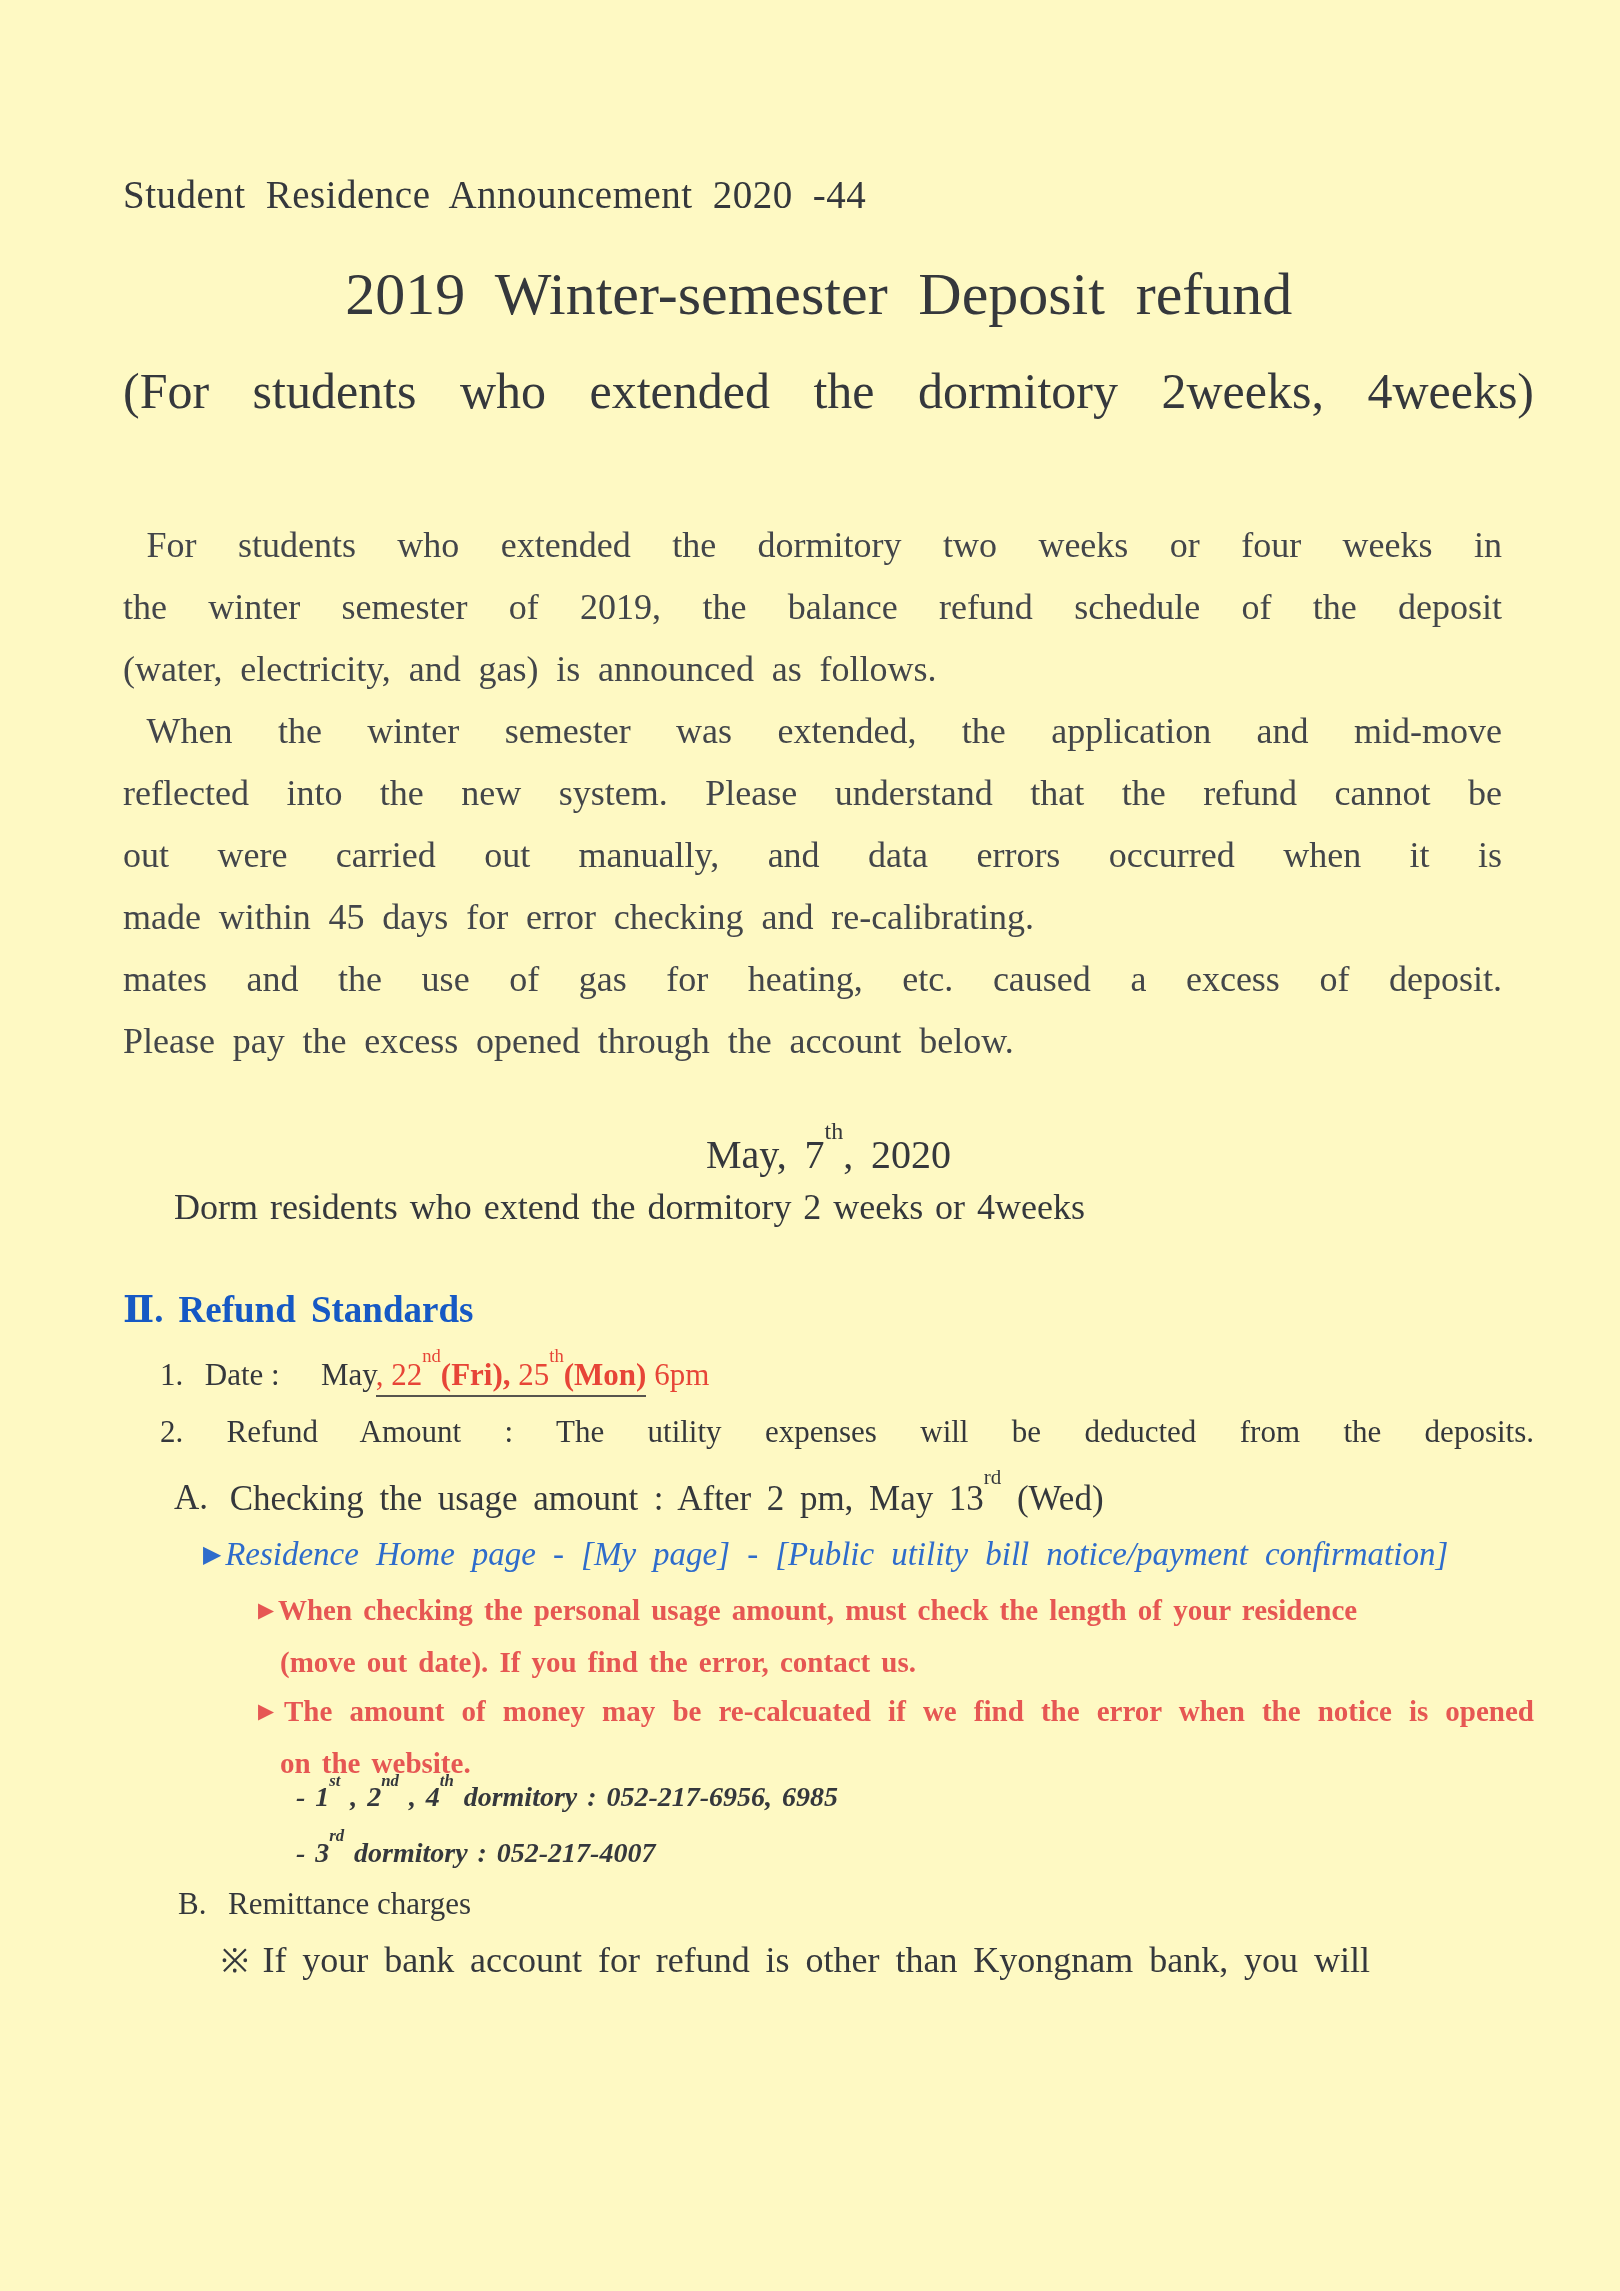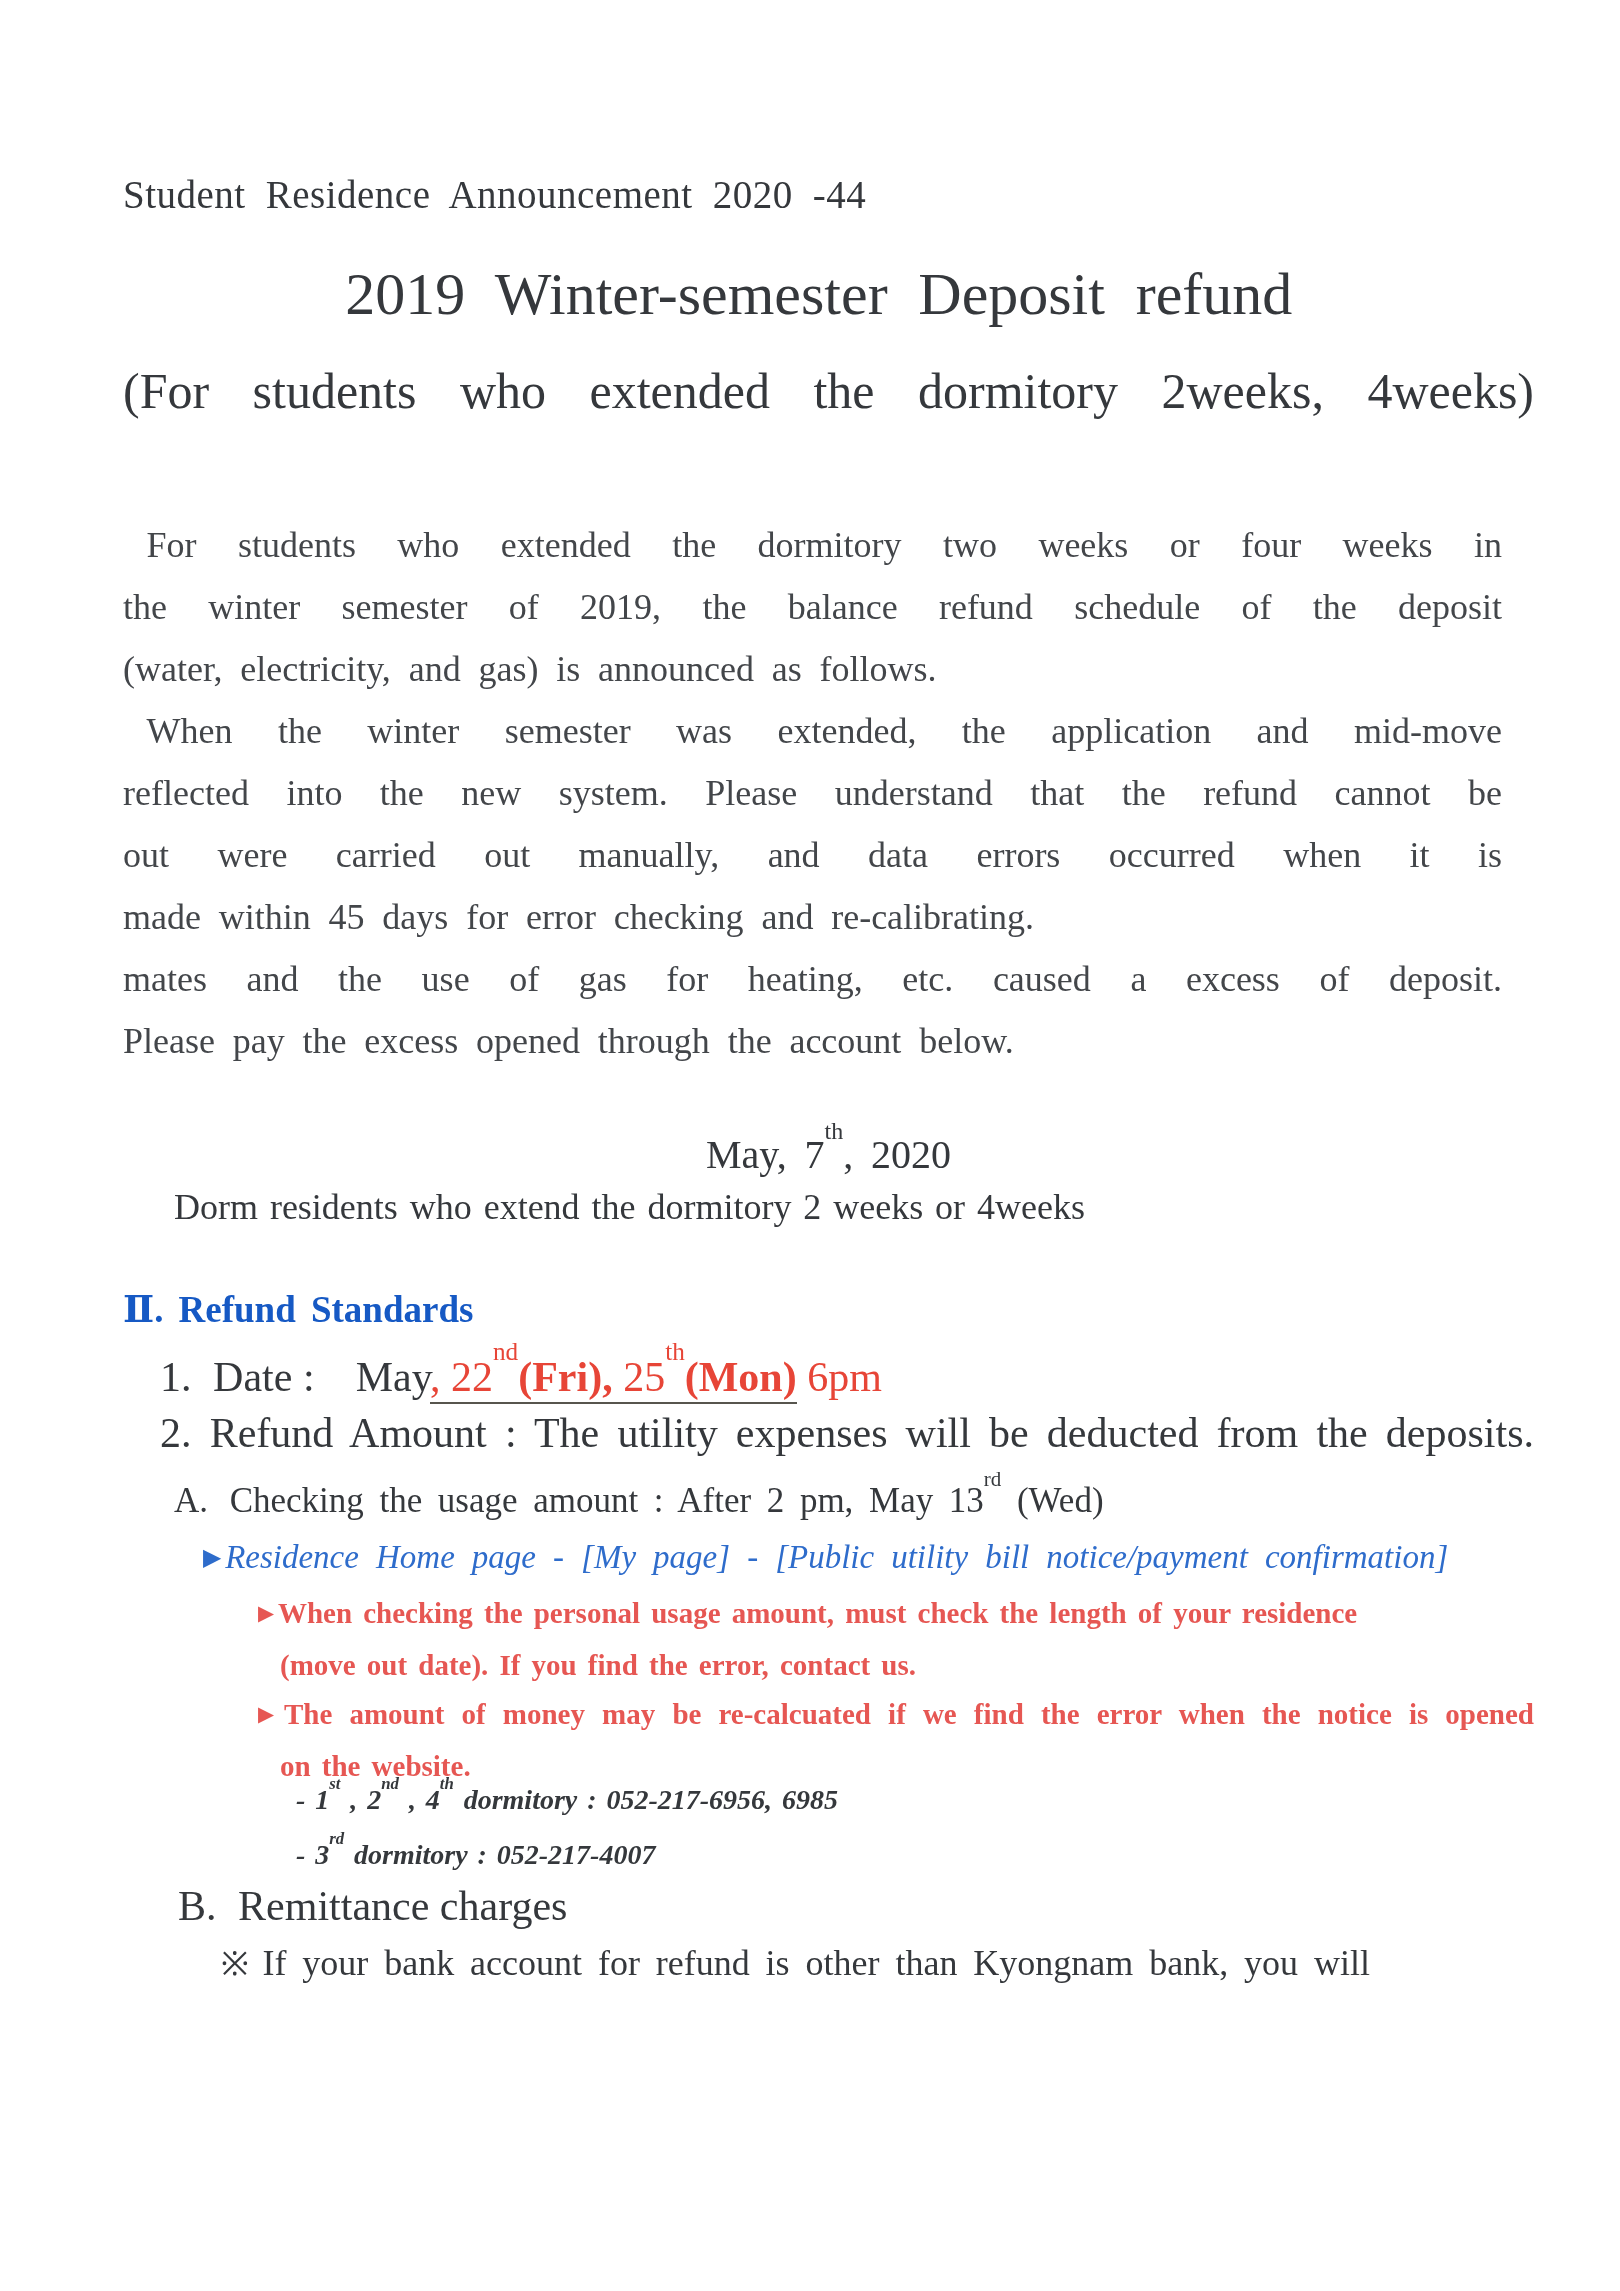--- a/index.html
+++ b/index.html
@@ -1,17 +1,17 @@
 <!DOCTYPE html>
 <html><head>
 <meta charset="utf-8">
 <style>
   html,body{margin:0;padding:0;background:#e9e9e9;}
   .page{
-    width:1620px;height:2292px;background:#ffffff;overflow:hidden;
+    width:1620px;height:2292px;background:#fef9c3;overflow:hidden;
     box-sizing:border-box;padding:172px 86px 0 123px;
     font-family:"Liberation Serif","DejaVu Serif",serif;
     color:#43464a;
     -webkit-font-smoothing:antialiased;
   }
   
   .doc-header{font-size:39px;word-spacing:9.8px;letter-spacing:0.5px;color:#35383c;}
   .doc-title{font-size:60px;font-weight:normal;word-spacing:15.7px;text-align:center;color:#35383c;margin:43px 19.6px 0 0;}
   .doc-subtitle{font-size:50px;font-weight:normal;word-spacing:5.9px;color:#35383c;margin:33px 0 0 0;
                 text-align:justify;text-align-last:justify;}
@@ -20,21 +20,21 @@
   .pl{text-align:justify;text-align-last:justify;}
   .pl-last{text-align:left;word-spacing:8.8px;}
   .indent{text-indent:23.5px;}
   
   .doc-date{margin-top:59px;text-align:center;font-size:40px;color:#35383c;word-spacing:7.8px;}
   
   .sec-heading{margin-top:49px;font-size:37px;font-weight:bold;color:#1659c4;word-spacing:5.9px;}
   .sec2-heading{margin-top:59px;}
   .sec1-body{margin-top:7.8px;padding-left:51px;font-size:36px;word-spacing:2.9px;color:#35383c;}
   
-  .line{font-size:42px;line-height:53px;color:#35383c;}
+  .line{font-size:31px;line-height:53px;color:#35383c;}
   .item1{margin-top:9.8px;padding-left:37px;}
   .item2{margin-top:3.9px;padding-left:37px;text-align:justify;text-align-last:justify;word-spacing:3.9px;}
   .itemA{margin-top:5.9px;padding-left:51px;font-size:35px;word-spacing:6.9px;}
   .itemB{margin-top:0px;padding-left:55px;}
   .inum{margin-right:21.6px;}
   .ilabel{margin-right:15.7px;}
   .may{margin-left:25.5px;}
   .sup{font-size:0.6em;position:relative;top:-0.62em;letter-spacing:0;}
   .u-red{color:#e74537;border-bottom:2.9px solid #57554e;padding-bottom:2.9px;}
   .red{color:#e74537;}

